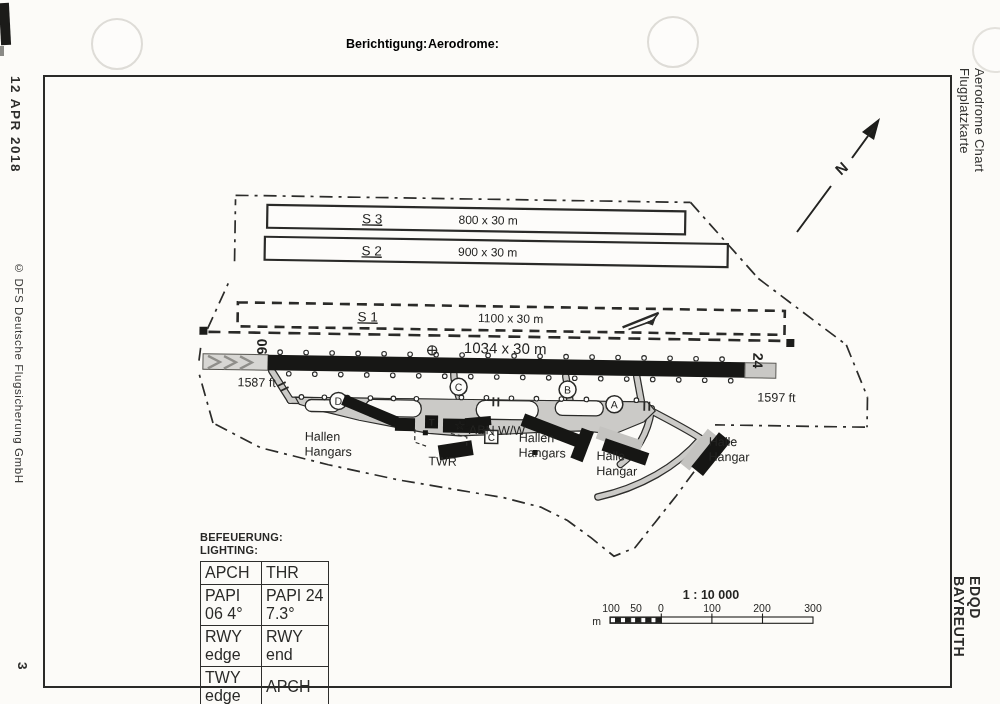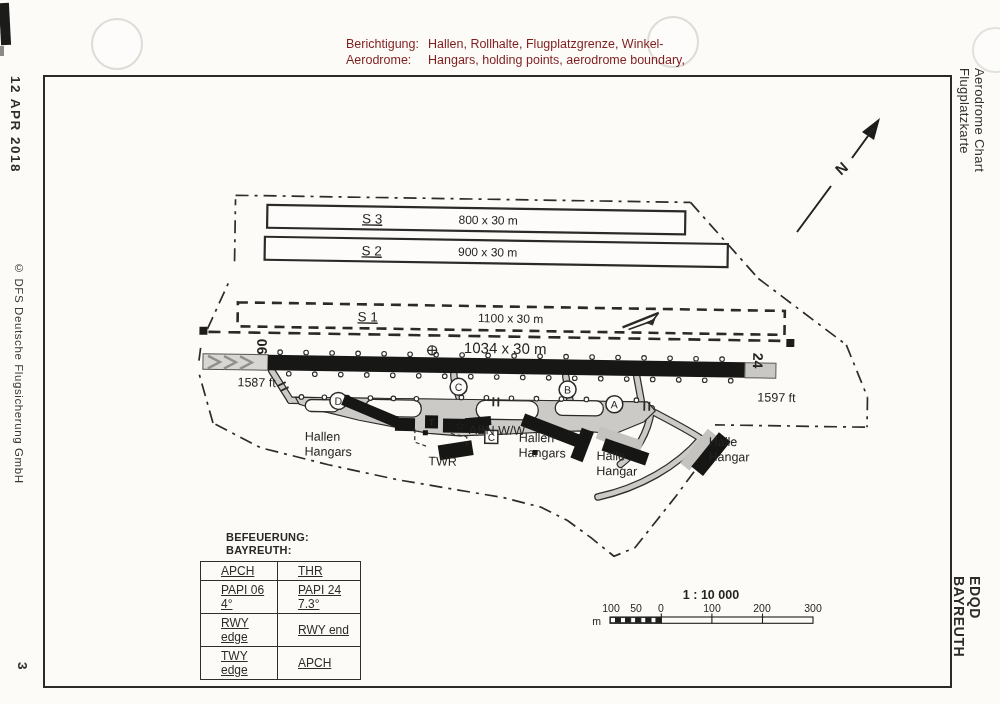--- a/index.html
+++ b/index.html
@@ -7,33 +7,33 @@
         font-family:"Liberation Sans", sans-serif;color:#262624;}
   .abs{position:absolute;}
   
   .vtext{writing-mode:vertical-lr;white-space:pre-line;line-height:15px;}
   .date{left:8px;top:76px;font-size:13.5px;font-weight:bold;letter-spacing:1.5px;color:#2e2e2c;}
   .copyright{left:11px;top:262px;font-size:11.5px;letter-spacing:.6px;color:#3a3a38;}
   .pagenum{left:15px;top:662px;font-size:13.5px;font-weight:bold;color:#2e2e2c;}
   .charttitle{left:957px;top:68px;font-size:13px;line-height:15px;letter-spacing:.3px;color:#333331;}
   .airport{left:951px;top:576px;font-size:14px;line-height:16px;font-weight:bold;letter-spacing:.6px;color:#2b2b29;}
   
-  .corr{top:36px;font-size:12.5px;line-height:16px;color:#7f1d1d;}
+  .corr{top:36px;font-size:12.5px;line-height:16px;color:#000000;font-weight:bold;}
   .corr-left{left:346px;display:grid;grid-template-columns:82px auto;}
   .corr-right{left:716px;}
   .corr-right .l1{padding-left:13px;}
   
   .frame{left:43px;top:75px;width:905px;height:609px;border:2.4px solid #29292.7;
          border:2.4px solid #2a2a28;}
   
   .lightbox{left:200px;top:531px;font-size:11px;color:#282826;}
-  .lightbox .hdr{font-weight:bold;line-height:13px;letter-spacing:.2px;margin-left:26px;}
+  .lightbox .hdr{font-weight:bold;line-height:13px;letter-spacing:.2px;}
   .lightbox table{border-collapse:collapse;margin-top:4px;}
-  .lightbox td{border:1.6px solid #2e2e2c;font-size:12px;padding:2px 4px 2px 20px;
-               height:14px;color:#2b2b29;text-decoration:underline;}
+  .lightbox td{border:1.6px solid #2e2e2c;font-size:16px;padding:2px 4px 2px 4px;
+               height:14px;color:#2b2b29;}
   .lightbox td.c0{width:52px;} .lightbox td.c1{width:58px;margin-left:26px;}
   svg{position:absolute;left:0;top:0;}
   svg text{font-family:"Liberation Sans", sans-serif;fill:#242422;}
 </style>
 </head>
 <body>
 
 <div class="page">
 
   <svg width="1000" height="704" viewBox="0 0 1000 704">
@@ -296,38 +296,36 @@
       <g stroke="#1d1d1b" stroke-width="1.1">
         <path d="M 661.3,613.5 V 623.3"></path>
         <path d="M 711.9,613.5 V 623.3"></path>
         <path d="M 762.5,613.5 V 623.3"></path>
       </g>
     </g>
   </svg>
 
   <div class="abs corr corr-left">
     <span>Berichtigung:</span>
-    <span>Hallen, Rollhalte, Flugplatzgrenze, Winkel-</span>
     <span>Aerodrome:</span>
-    <span>Hangars, holding points, aerodrome boundary,</span>
   </div>
 
   <div class="abs frame"></div>
 
   <div class="abs vtext date">12 APR 2018</div>
   <div class="abs vtext copyright">© DFS Deutsche Flugsicherung GmbH</div>
   <div class="abs vtext pagenum">3</div>
   <div class="abs vtext charttitle"><span>Flugplatzkarte</span>
 <span>Aerodrome Chart</span></div>
   <div class="abs vtext airport"><span>BAYREUTH</span>
 <span>EDQD</span></div>
 
   <div class="abs lightbox">
     <div class="hdr">BEFEUERUNG:</div>
-    <div class="hdr">BAYREUTH:</div>
+    <div class="hdr">LIGHTING:</div>
     <table>
       <tbody>
           <tr>
         <td class="c0">APCH</td>
         <td class="c1">THR</td>
       </tr>
       <tr>
         <td class="c0">PAPI 06 4°</td>
         <td class="c1">PAPI 24 7.3°</td>
       </tr>

